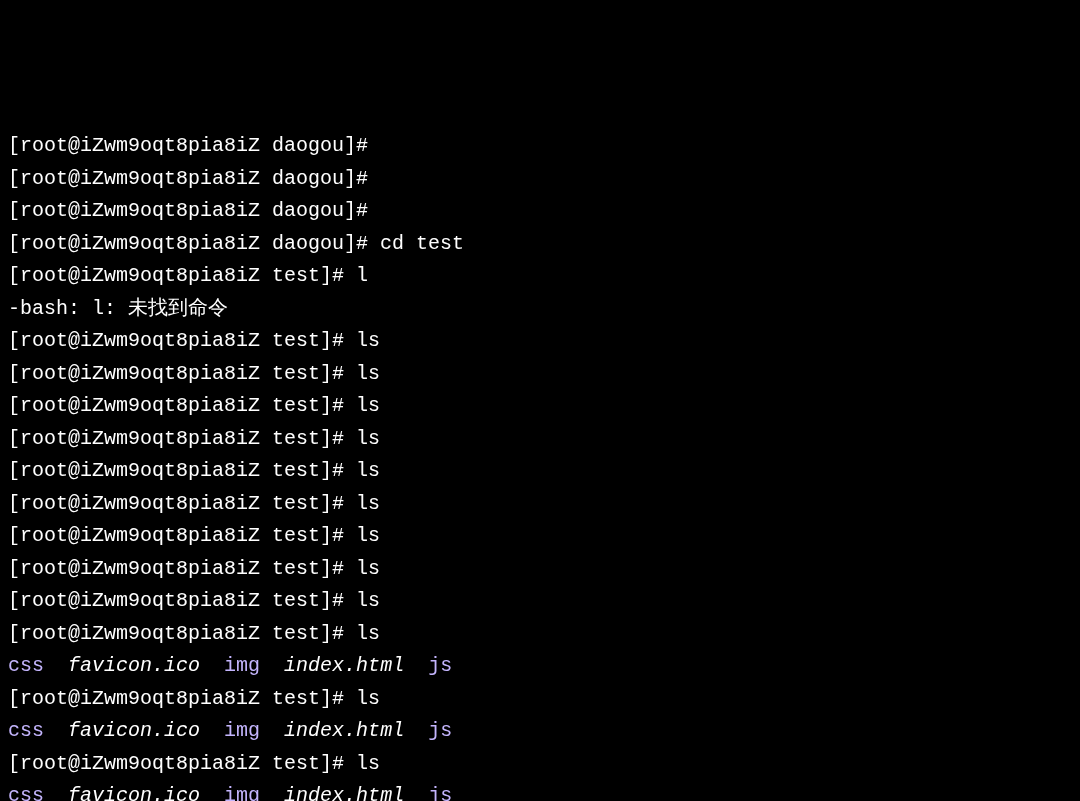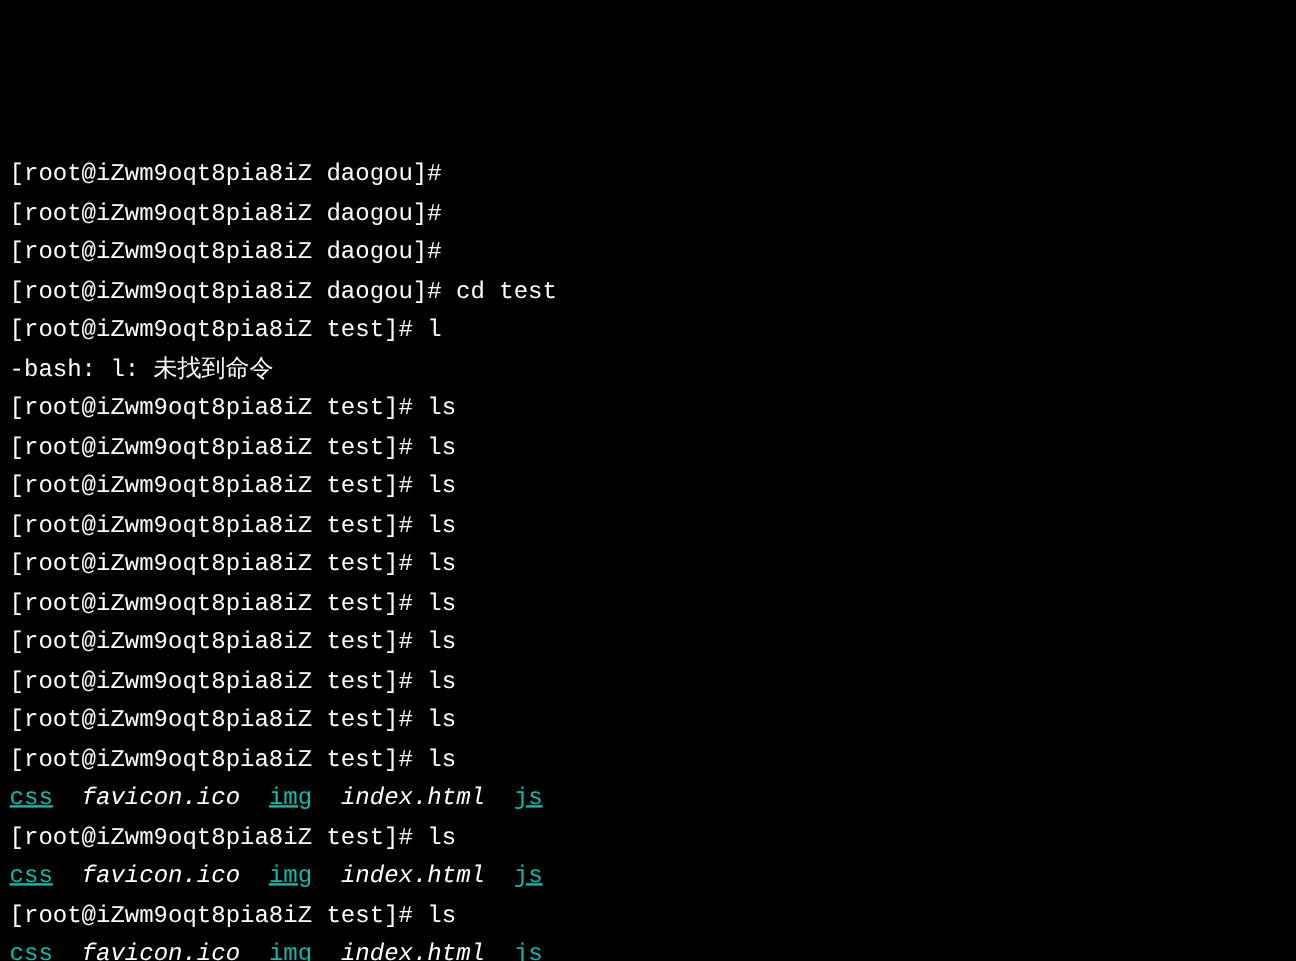--- a/index.html
+++ b/index.html
@@ -19,22 +19,21 @@
       overflow: hidden;
       white-space: pre;
     }
     .terminal {
       padding-left: 8px;
     }
     .line {
       white-space: pre;
     }
     .dir {
-      color: #14b8a6;
-      text-decoration: underline;
+      color: #c4b5fd;
     }
     .file {
       color: #ffffff;
       font-style: italic;
     }
   </style>
 </head>
 <body>
 
 

